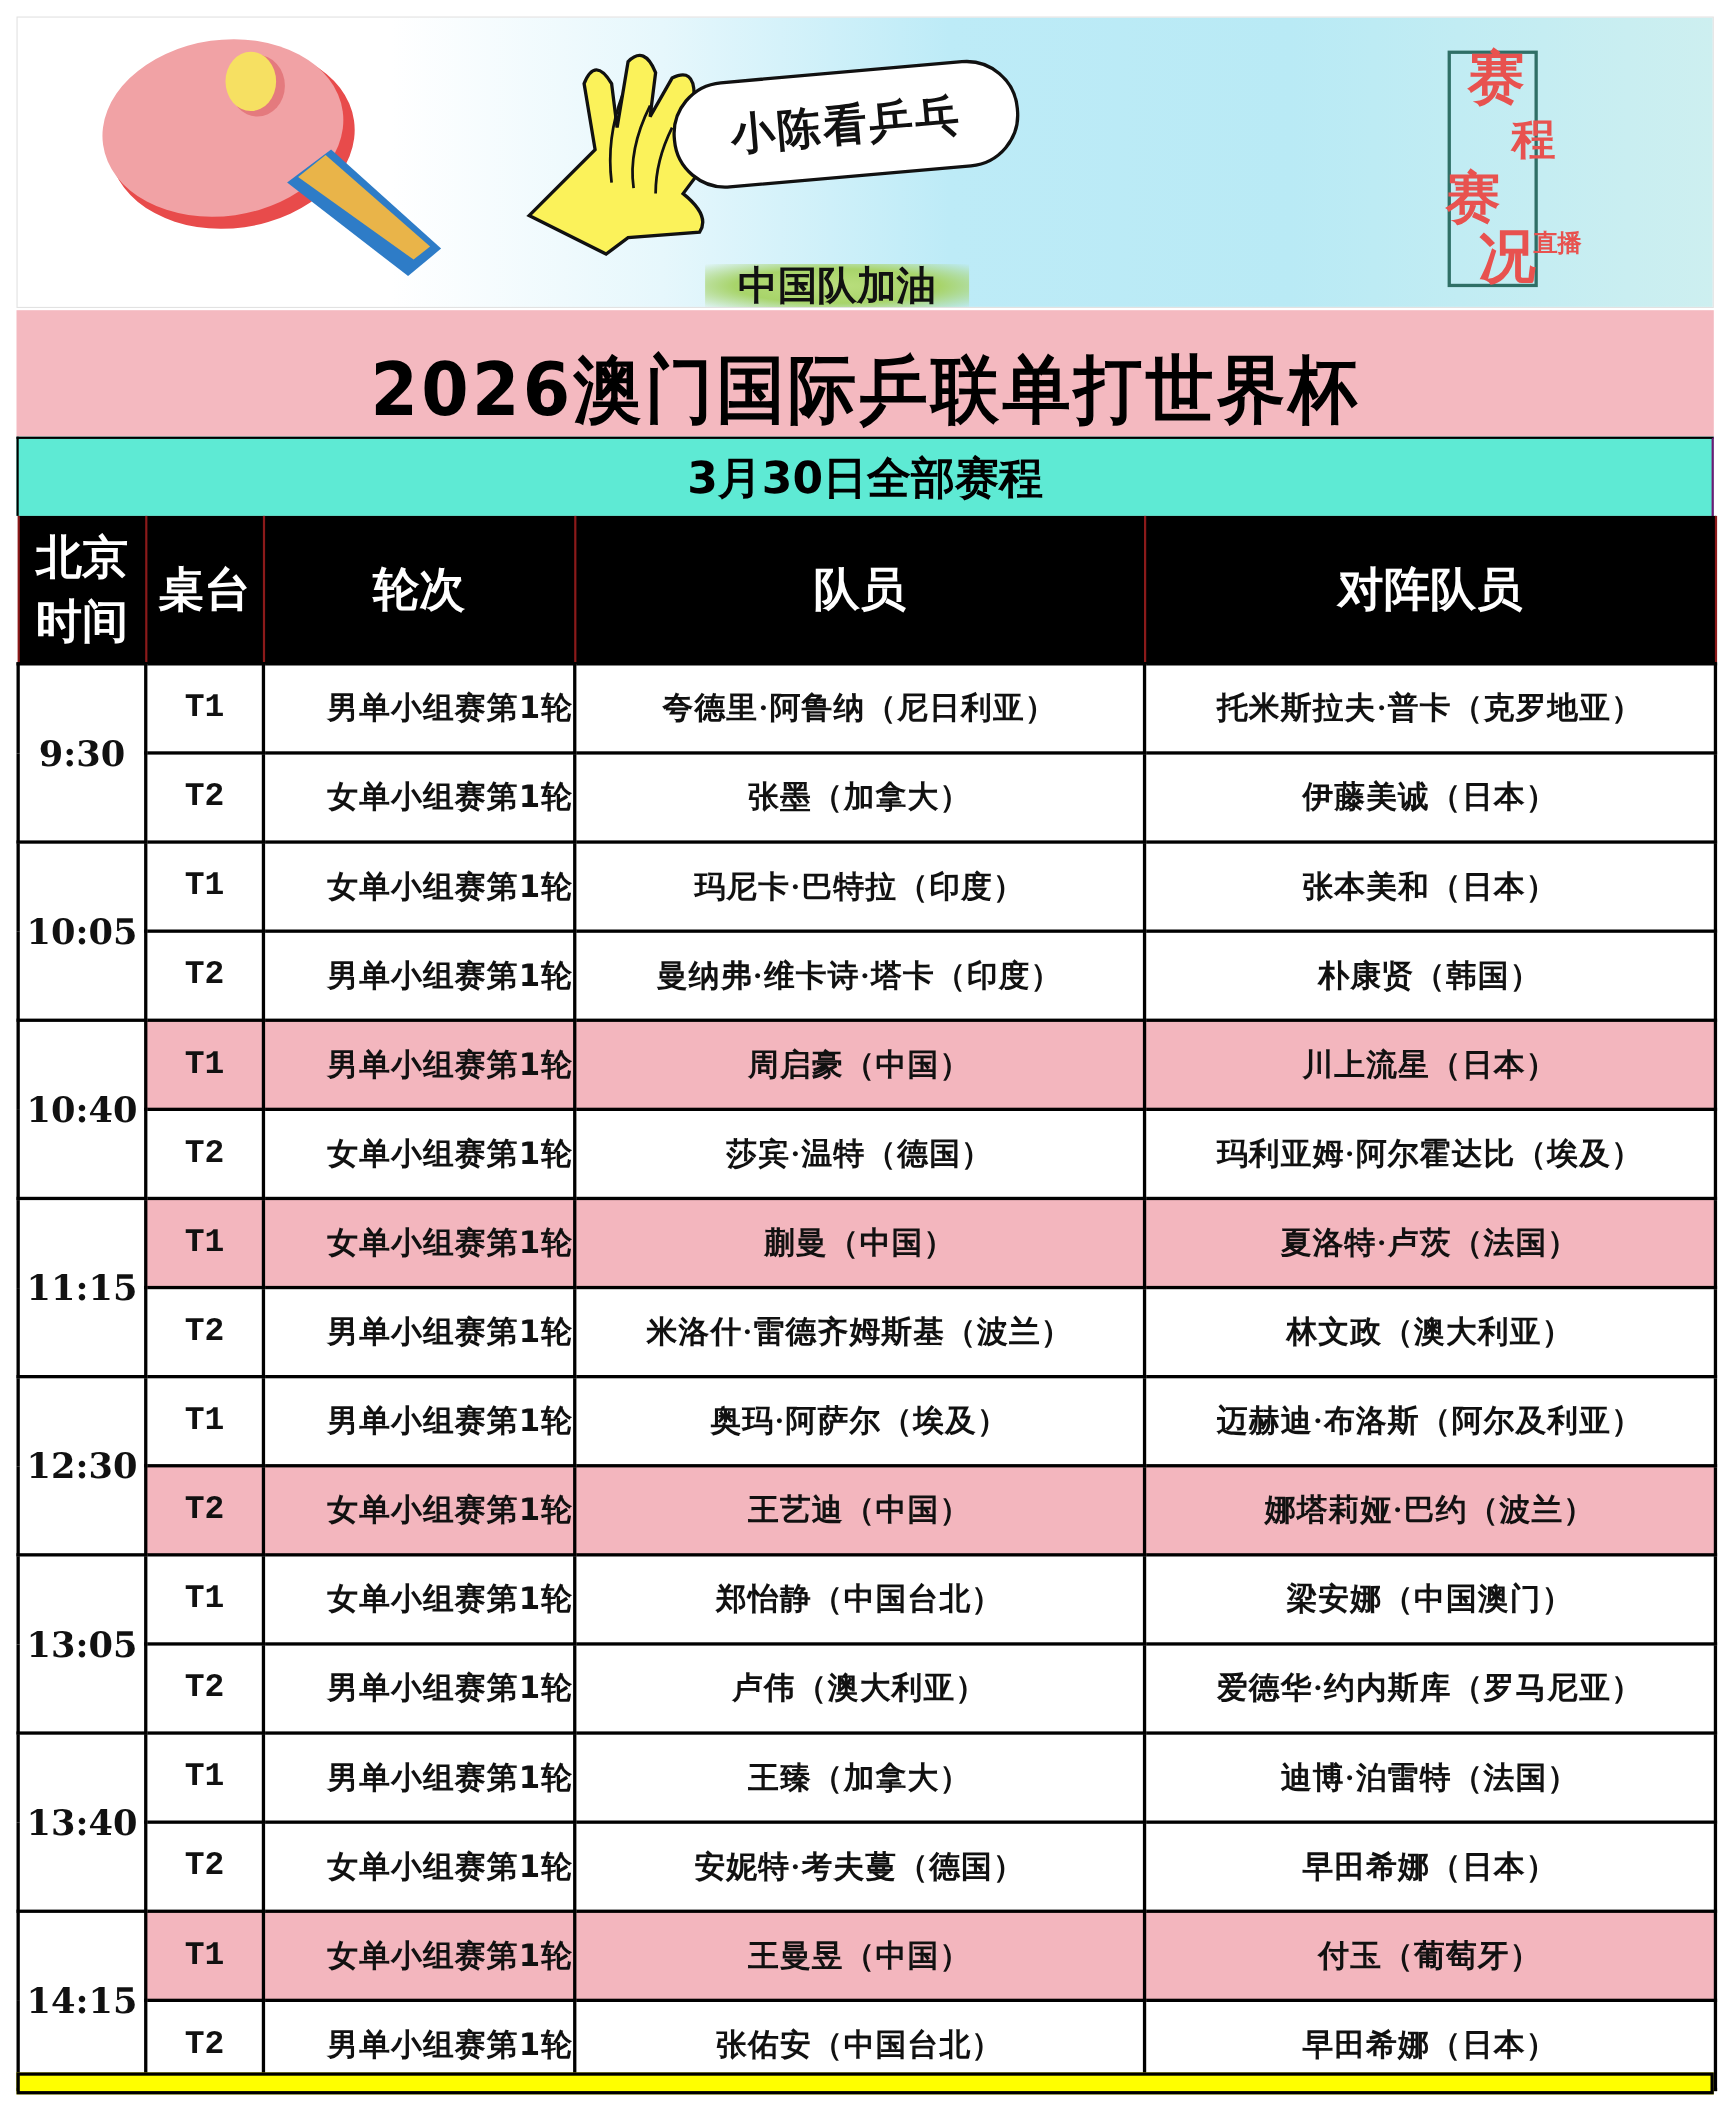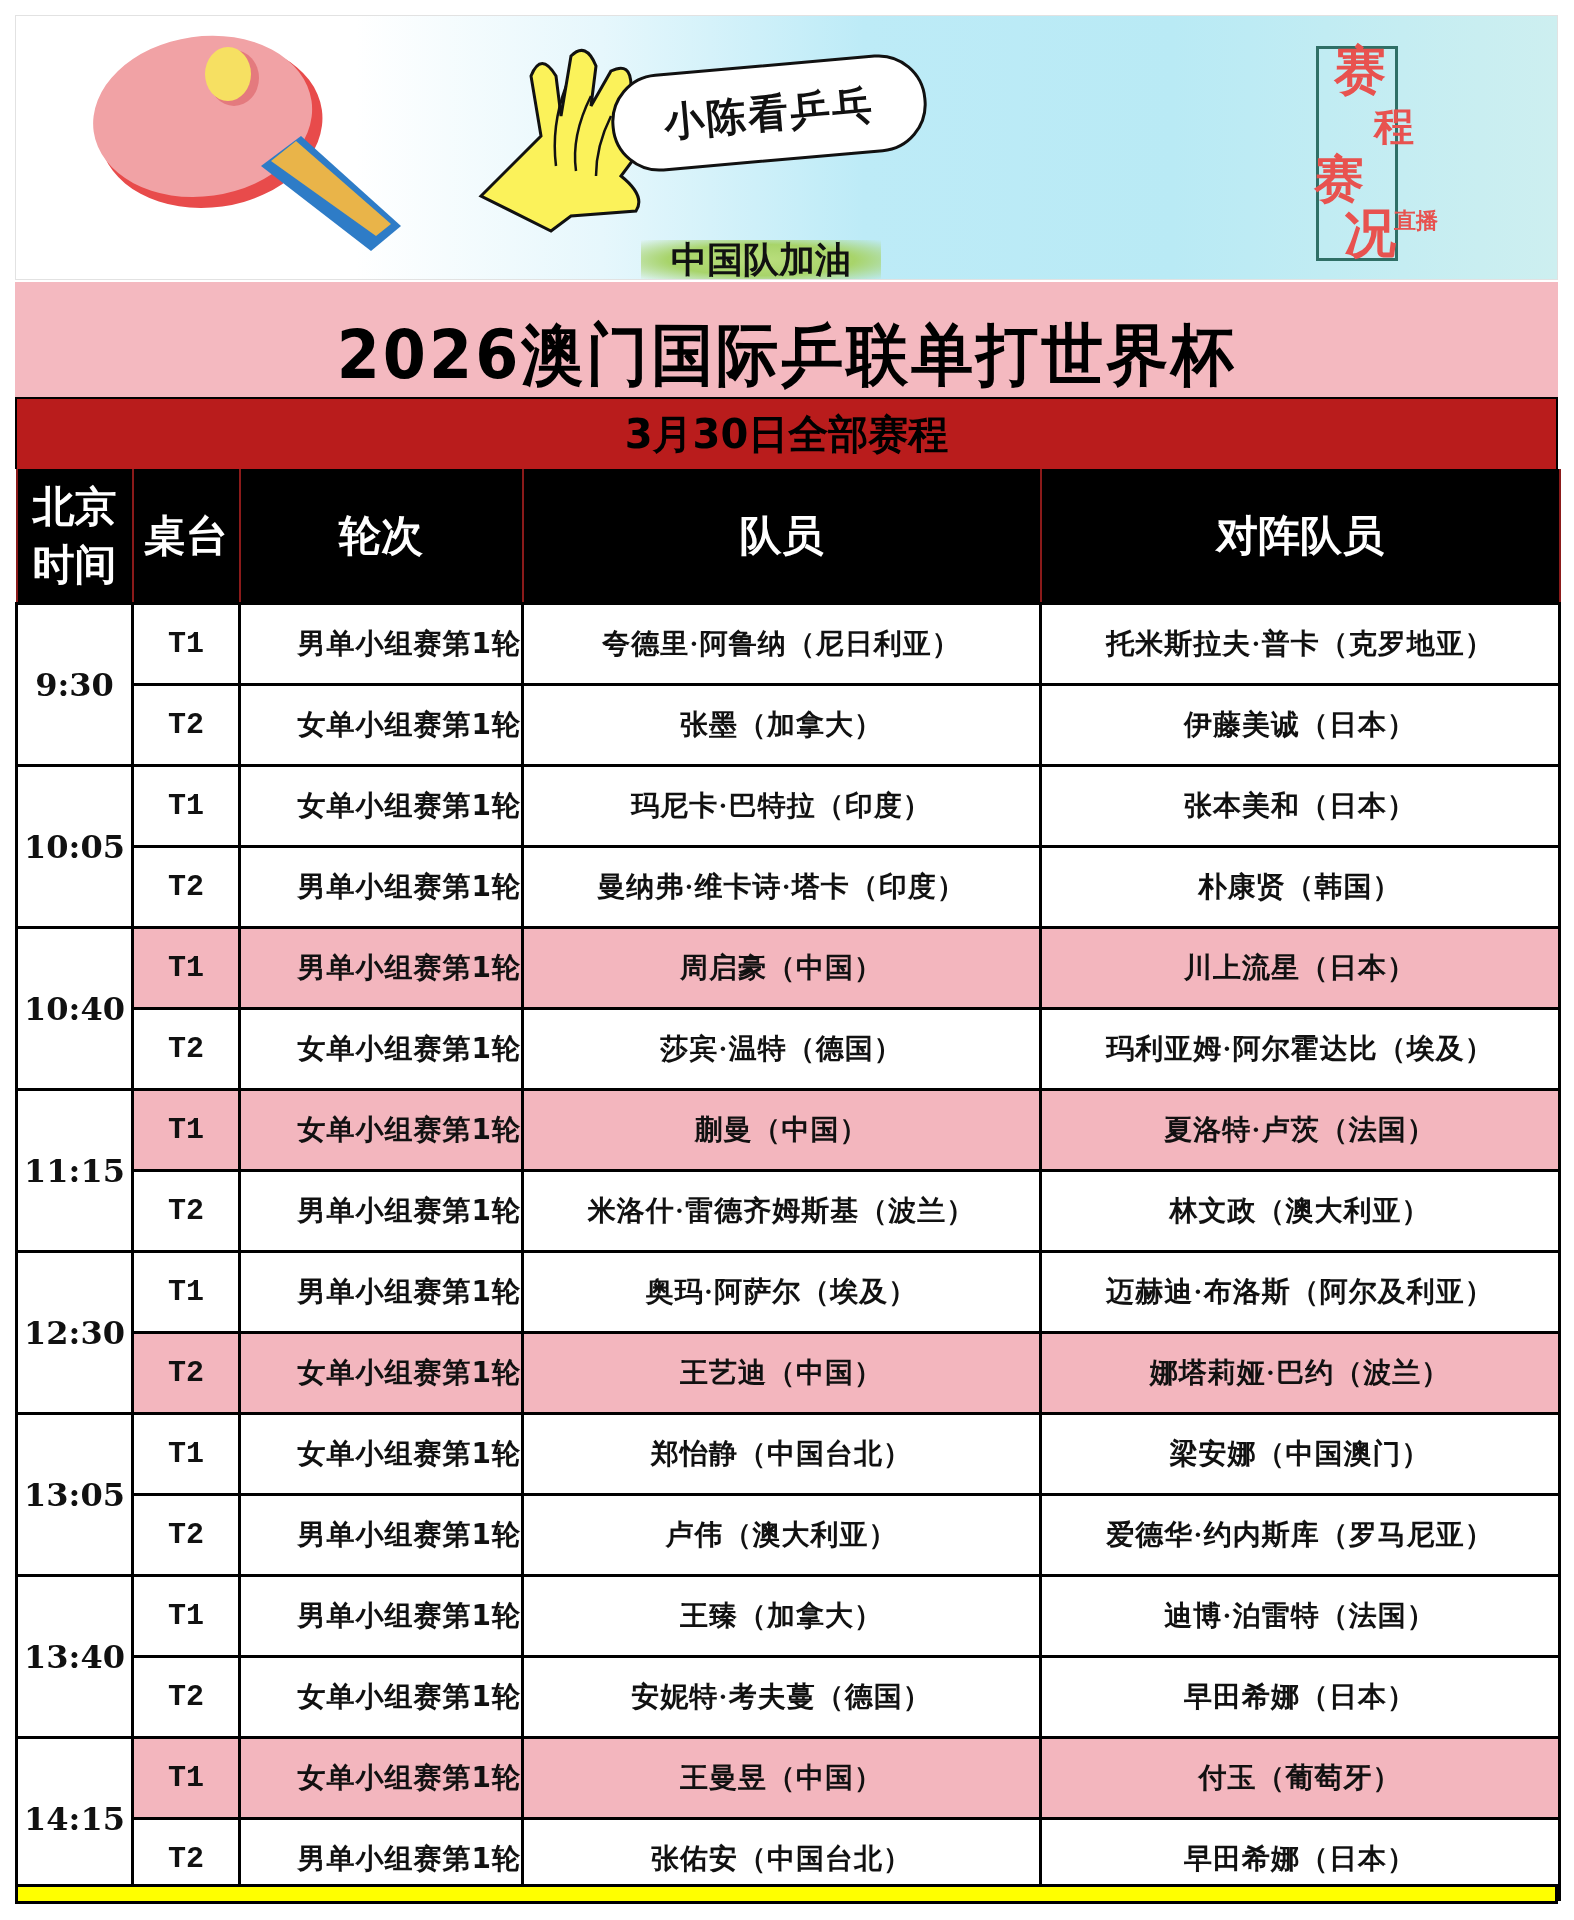--- a/index.html
+++ b/index.html
@@ -24,21 +24,21 @@
   .badge-frame { position:absolute; left:20px; top:15px; width:82px; height:215px;
                  border:3px solid #2f6f66; box-sizing:border-box; }
   .badge-char { position:absolute; font-family:"DejaVu Serif", serif; font-weight:bold; color:#e8524f; }
 
   
   .title-band { position:absolute; left:15px; top:282px; width:1543px; height:115px;
                 background:#f4b9c0; display:flex; align-items:flex-end; justify-content:center; }
   .title-text { font-family:"DejaVu Sans", sans-serif; font-weight:bold; font-size:62px; color:#000;
                 letter-spacing:3px; transform:scaleY(1.08); }
   .subtitle-band { position:absolute; left:15px; top:397px; width:1543px; height:72px;
-                   background:#b91c1c; border-top:2px solid #000; border-left:2px solid #000; border-right:2px solid #000000;
+                   background:#5eead4; border-top:2px solid #000; border-left:2px solid #000; border-right:2px solid #701a75;
                    box-sizing:border-box; display:flex; align-items:center; justify-content:center; }
   .subtitle-text { font-family:"DejaVu Sans", sans-serif; font-weight:bold; font-size:40px; color:#000; }
 
   
   .schedule { position:absolute; left:15px; top:469px; width:1543px; border-collapse:collapse;
               table-layout:fixed; }
   .schedule col.c-time { width:116px; }
   .schedule col.c-table { width:107px; }
   .schedule col.c-round { width:283px; }
   .schedule col.c-player { width:518px; }

